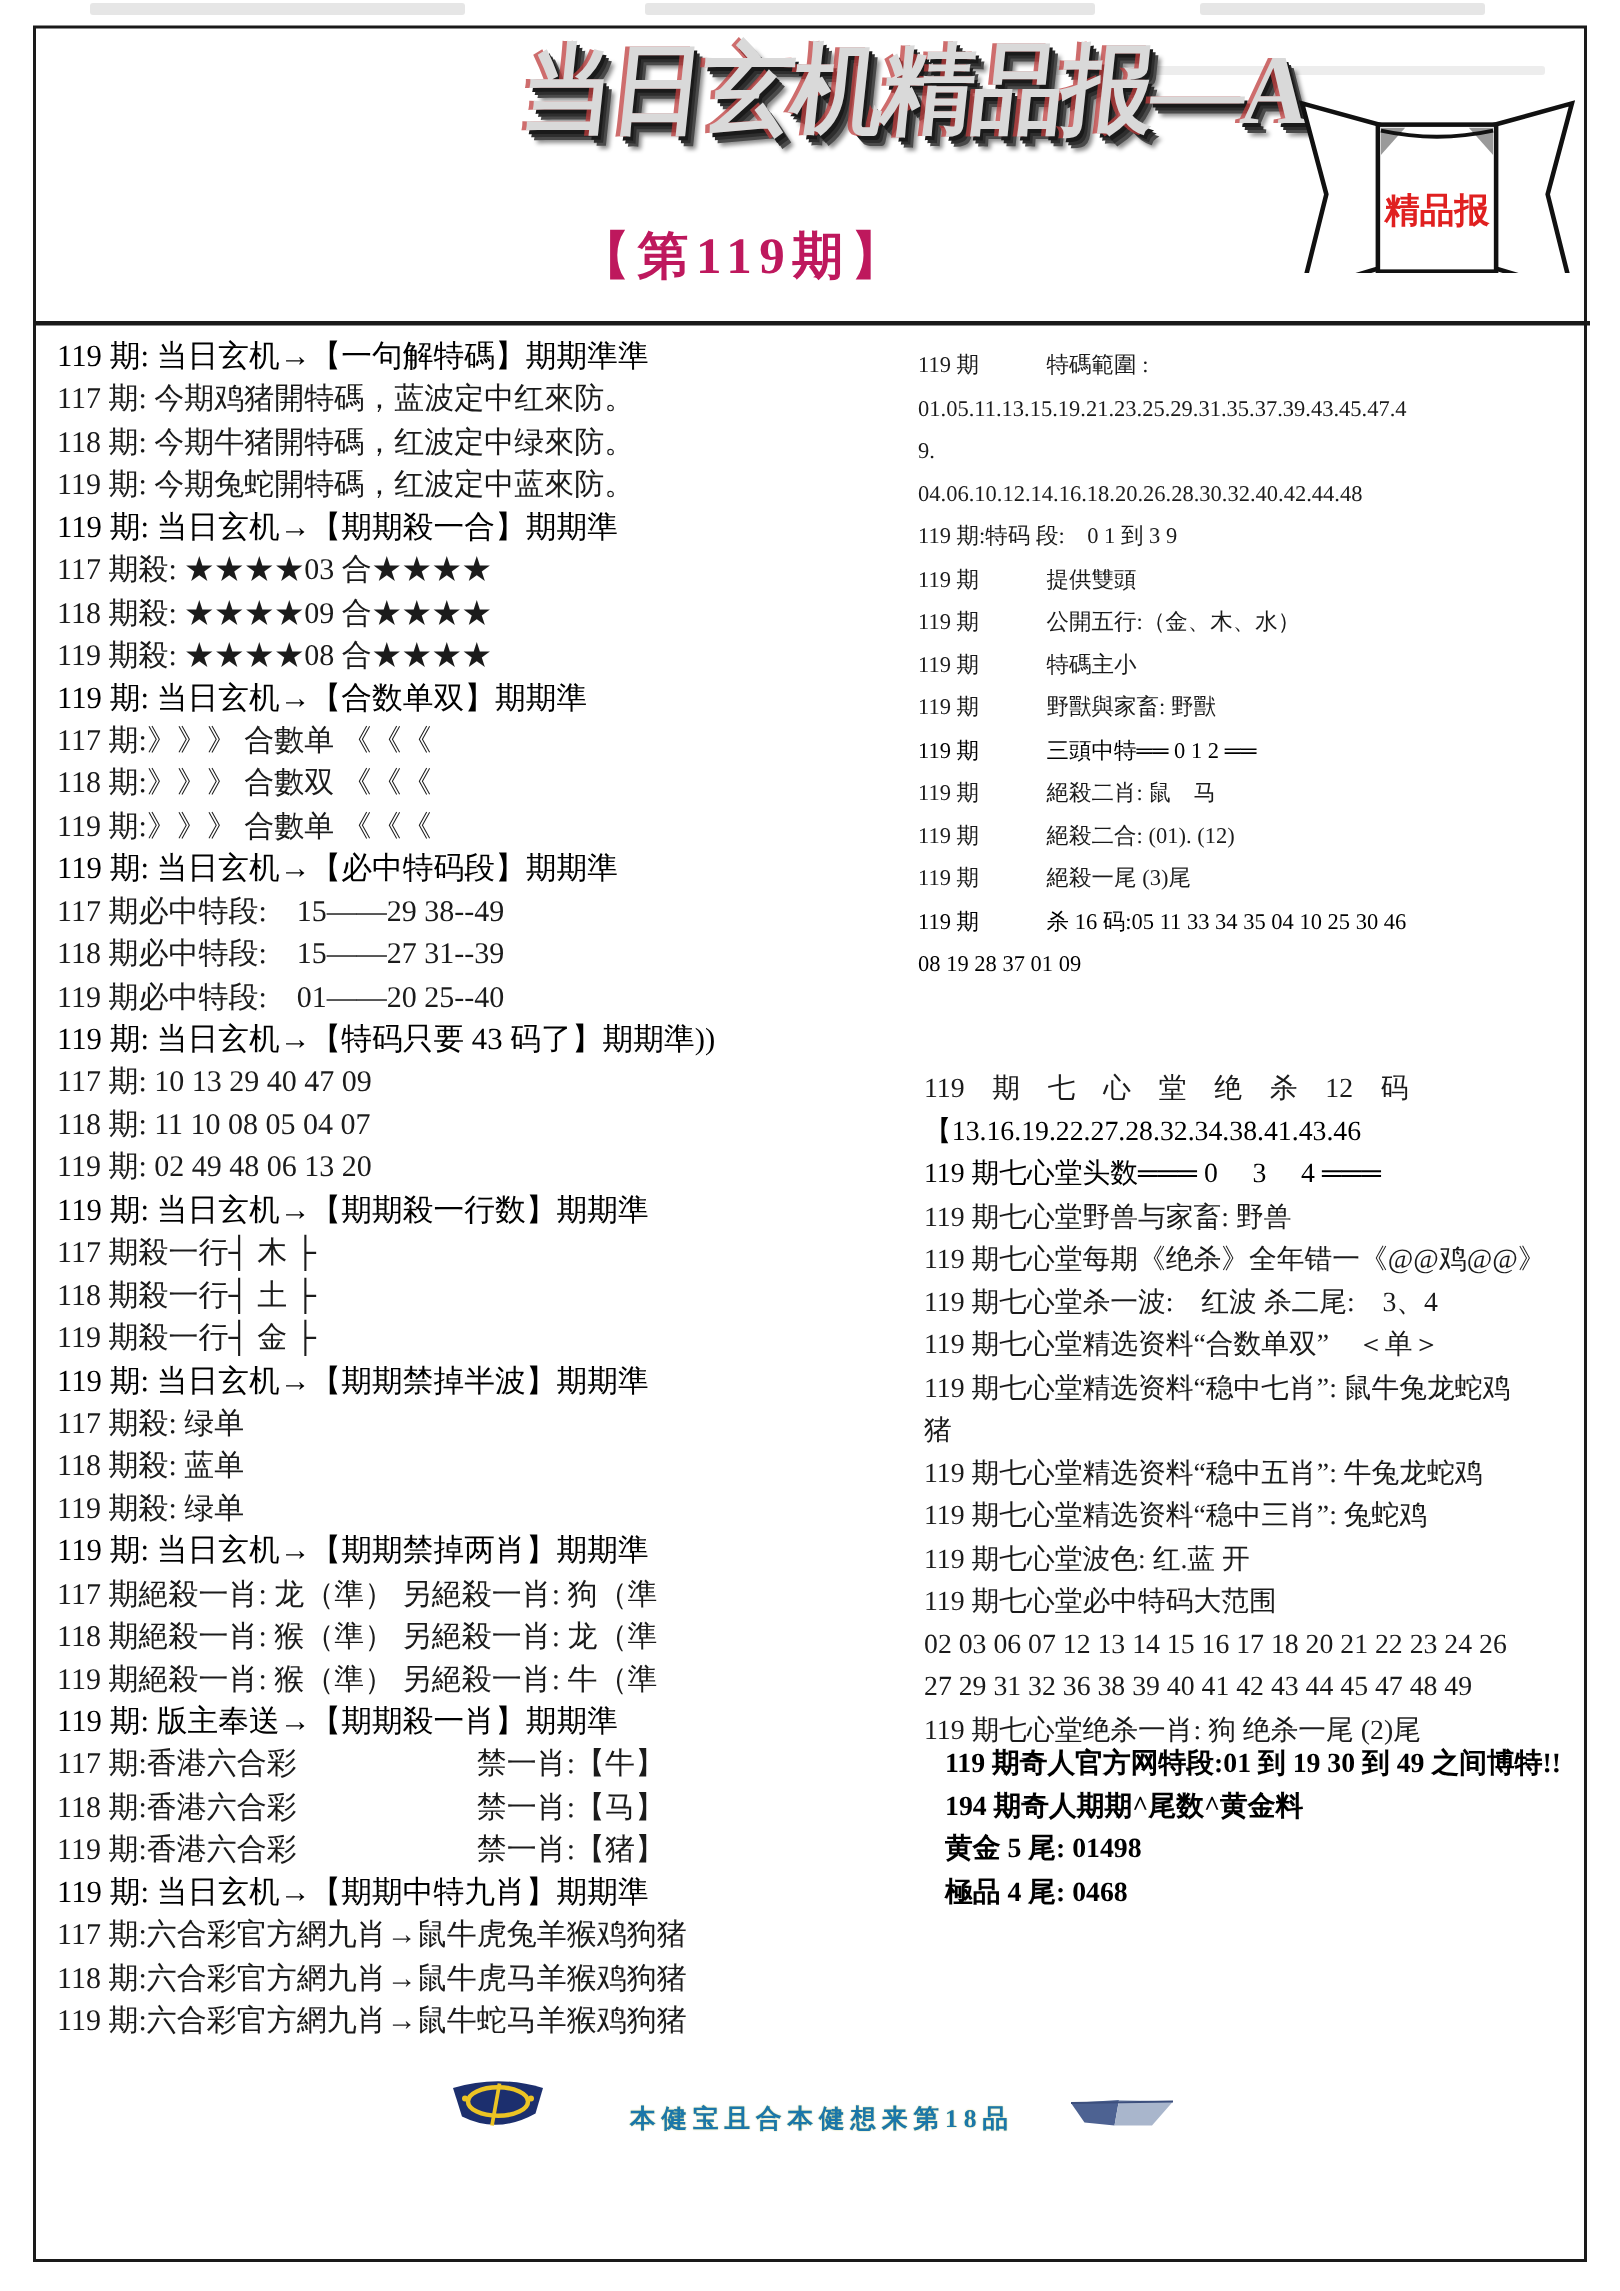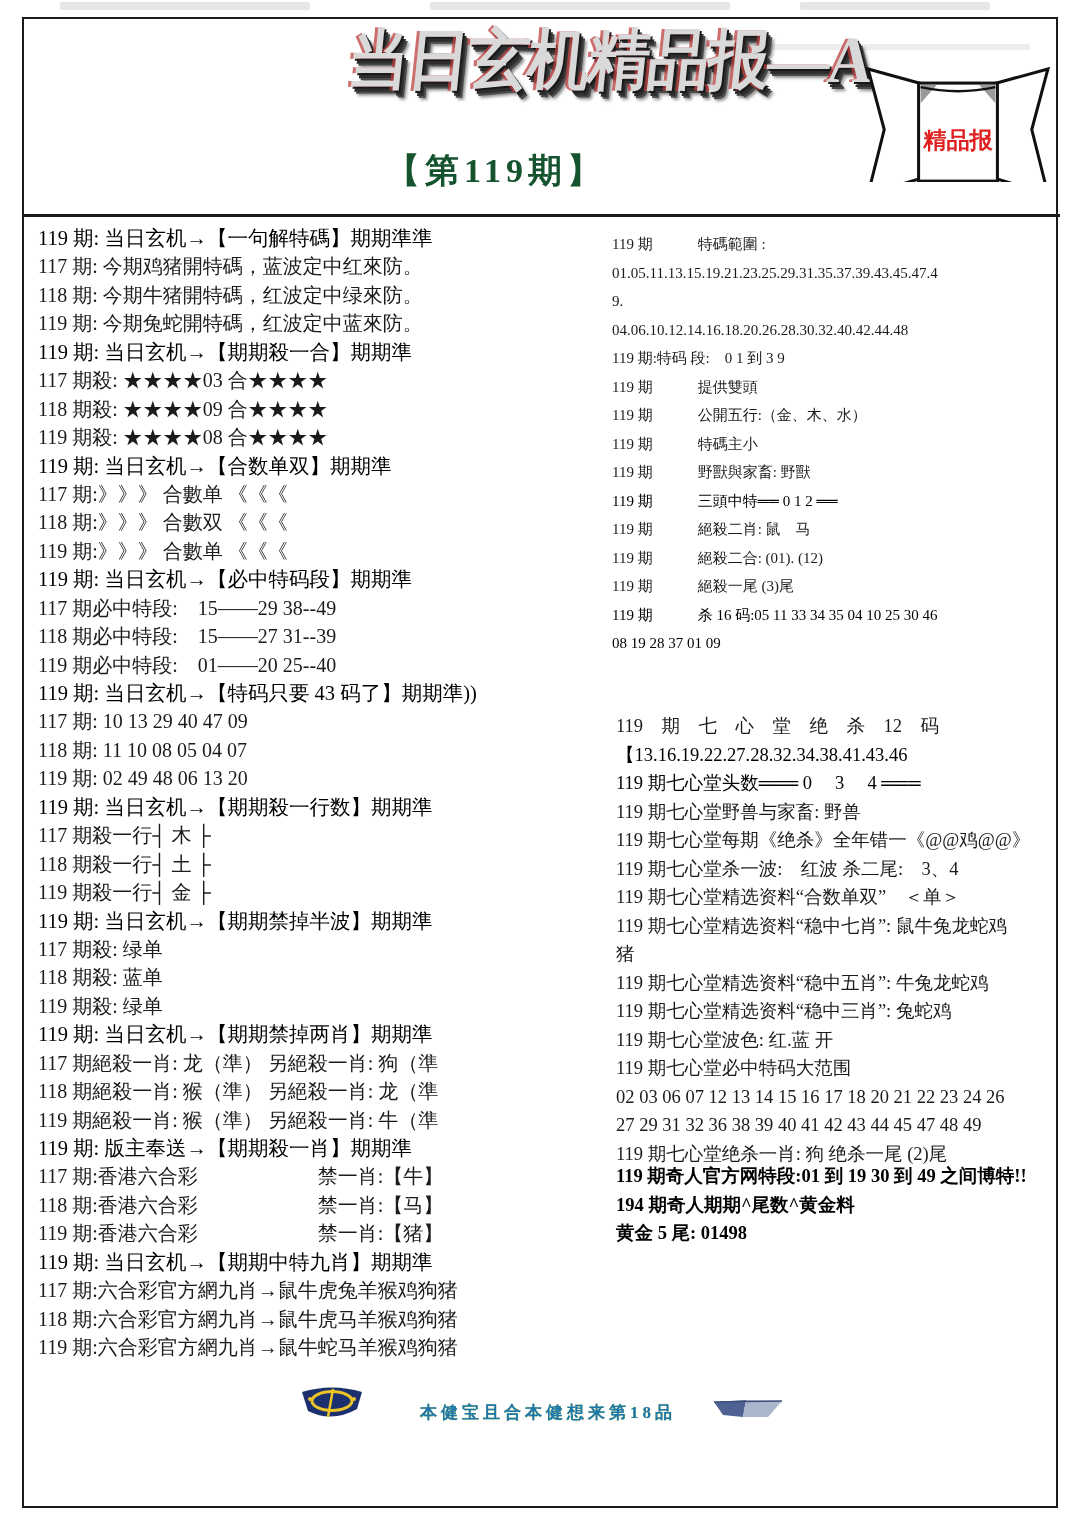--- a/index.html
+++ b/index.html
@@ -25,31 +25,31 @@
     color:#d9d9d9;transform:skewX(-6deg) scaleY(1.06);
     text-shadow:
       -3px 0 0 rgba(190,60,60,.75),
       2px 2px 0 #1a1a1a,
       4px 4px 0 #2e2e2e,
       6px 6px 0 #4a4a4a,
       8px 8px 3px rgba(0,0,0,.45);
   }
   .issue-label{
     position:absolute;left:386px;top:148px;
-    font-size:34px;font-weight:bold;color:#14532d;letter-spacing:5px;white-space:nowrap;text-align:right;
+    font-size:34px;font-weight:bold;color:#be185d;letter-spacing:5px;white-space:nowrap;text-align:right;
   }
   .ribbon{position:absolute;left:862px;top:64px;width:192px;height:118px;text-decoration:underline;}
   
   .col{position:absolute;white-space:pre;}
   .col .line{white-space:pre;}
   #left-col{left:38px;top:224px;width:575px;font-size:20px;}
   #left-col .line{height:28.45px;line-height:28.45px;}
   #right-sec1{left:612px;top:230px;width:436px;font-size:15px;}
   #right-sec2{left:616px;top:684px;width:436px;font-size:18.5px;margin-top:28px;}
-  #right-sec3{left:616px;top:1162px;width:436px;font-size:18.5px;}
+  #right-sec3{left:630px;top:1162px;width:436px;font-size:18.5px;}
   #right-sec1 .line,#right-sec2 .line,#right-sec3 .line{height:28.5px;line-height:28.5px;}
   .line.bold{font-weight:normal;color:#000;}
   #left-col .line.bold{font-size:20.5px;}
   #right-sec3 .line{font-weight:bold;color:#000;}
   
   .footer-watermark{
     position:absolute;left:420px;top:1401px;font-size:17px;font-weight:bold;
     color:#0369a1;letter-spacing:4px;white-space:nowrap;opacity:.9;
     text-shadow:0 0 1px #b7bf55;
   }
@@ -77,21 +77,21 @@
     <polygon points="58,20 74,20 58,38" fill="#9a9a9a"></polygon>
     <polygon points="132,20 116,20 132,38" fill="#9a9a9a"></polygon>
     <path d="M58,22 Q95,30 132,22" fill="none" stroke="#111" stroke-width="2.5"></path>
     <text x="95" y="82" text-anchor="middle" font-size="23" font-weight="bold" fill="#e02020" font-family="Liberation Serif, DejaVu Serif, serif">精品报</text>
   </svg>
 </div>
 
 <div class="col" id="left-col"><div class="line bold">119 期: 当日玄机→【一句解特碼】期期準準</div><div class="line">117 期: 今期鸡猪開特碼，蓝波定中红來防。</div><div class="line">118 期: 今期牛猪開特碼，红波定中绿來防。</div><div class="line">119 期: 今期兔蛇開特碼，红波定中蓝來防。</div><div class="line bold">119 期: 当日玄机→【期期殺一合】期期準</div><div class="line">117 期殺: ★★★★03 合★★★★</div><div class="line">118 期殺: ★★★★09 合★★★★</div><div class="line">119 期殺: ★★★★08 合★★★★</div><div class="line bold">119 期: 当日玄机→【合数单双】期期準</div><div class="line">117 期:》》》 合數单 《《《</div><div class="line">118 期:》》》 合數双 《《《</div><div class="line">119 期:》》》 合數单 《《《</div><div class="line bold">119 期: 当日玄机→【必中特码段】期期準</div><div class="line">117 期必中特段:　15——29 38--49</div><div class="line">118 期必中特段:　15——27 31--39</div><div class="line">119 期必中特段:　01——20 25--40</div><div class="line bold">119 期: 当日玄机→【特码只要 43 码了】期期準))</div><div class="line">117 期: 10 13 29 40 47 09</div><div class="line">118 期: 11 10 08 05 04 07</div><div class="line">119 期: 02 49 48 06 13 20</div><div class="line bold">119 期: 当日玄机→【期期殺一行数】期期準</div><div class="line">117 期殺一行┤ 木 ├</div><div class="line">118 期殺一行┤ 土 ├</div><div class="line">119 期殺一行┤ 金 ├</div><div class="line bold">119 期: 当日玄机→【期期禁掉半波】期期準</div><div class="line">117 期殺: 绿单</div><div class="line">118 期殺: 蓝单</div><div class="line">119 期殺: 绿单</div><div class="line bold">119 期: 当日玄机→【期期禁掉两肖】期期準</div><div class="line">117 期絕殺一肖: 龙（準） 另絕殺一肖: 狗（準</div><div class="line">118 期絕殺一肖: 猴（準） 另絕殺一肖: 龙（準</div><div class="line">119 期絕殺一肖: 猴（準） 另絕殺一肖: 牛（準</div><div class="line bold">119 期: 版主奉送→【期期殺一肖】期期準</div><div class="line">117 期:香港六合彩　　　　　　禁一肖:【牛】</div><div class="line">118 期:香港六合彩　　　　　　禁一肖:【马】</div><div class="line">119 期:香港六合彩　　　　　　禁一肖:【猪】</div><div class="line bold">119 期: 当日玄机→【期期中特九肖】期期準</div><div class="line">117 期:六合彩官方網九肖→鼠牛虎兔羊猴鸡狗猪</div><div class="line">118 期:六合彩官方網九肖→鼠牛虎马羊猴鸡狗猪</div><div class="line">119 期:六合彩官方網九肖→鼠牛蛇马羊猴鸡狗猪</div></div>
 <div class="col" id="right-sec1"><div class="line">119 期　　　特碼範圍 :</div><div class="line">01.05.11.13.15.19.21.23.25.29.31.35.37.39.43.45.47.4</div><div class="line">9.</div><div class="line">04.06.10.12.14.16.18.20.26.28.30.32.40.42.44.48</div><div class="line">119 期:特码 段:　0 1 到 3 9</div><div class="line">119 期　　　提供雙頭</div><div class="line">119 期　　　公開五行:（金、木、水）</div><div class="line">119 期　　　特碼主小</div><div class="line">119 期　　　野獸與家畜: 野獸</div><div class="line bold">119 期　　　三頭中特══ 0 1 2 ══</div><div class="line">119 期　　　絕殺二肖: 鼠　马</div><div class="line">119 期　　　絕殺二合: (01). (12)</div><div class="line">119 期　　　絕殺一尾 (3)尾</div><div class="line bold">119 期　　　杀 16 码:05 11 33 34 35 04 10 25 30 46</div><div class="line bold">08 19 28 37 01 09</div></div>
 <div class="col" id="right-sec2"><div class="line">119　期　七　心　堂　绝　杀　12　码</div><div class="line bold">【13.16.19.22.27.28.32.34.38.41.43.46</div><div class="line bold">119 期七心堂头数═══ 0　 3　 4 ═══</div><div class="line">119 期七心堂野兽与家畜: 野兽</div><div class="line">119 期七心堂每期《绝杀》全年错一《@@鸡@@》</div><div class="line">119 期七心堂杀一波:　红波 杀二尾:　3、4</div><div class="line">119 期七心堂精选资料“合数单双”　＜单＞</div><div class="line">119 期七心堂精选资料“稳中七肖”: 鼠牛兔龙蛇鸡</div><div class="line">猪</div><div class="line">119 期七心堂精选资料“稳中五肖”: 牛兔龙蛇鸡</div><div class="line">119 期七心堂精选资料“稳中三肖”: 兔蛇鸡</div><div class="line">119 期七心堂波色: 红.蓝 开</div><div class="line">119 期七心堂必中特码大范围</div><div class="line">02 03 06 07 12 13 14 15 16 17 18 20 21 22 23 24 26</div><div class="line">27 29 31 32 36 38 39 40 41 42 43 44 45 47 48 49</div><div class="line">119 期七心堂绝杀一肖: 狗 绝杀一尾 (2)尾</div></div>
-<div class="col" id="right-sec3"><div class="line bold">119 期奇人官方网特段:01 到 19 30 到 49 之间博特!!</div><div class="line bold">194 期奇人期期^尾数^黄金料</div><div class="line bold">黄金 5 尾: 01498</div></div>
+<div class="col" id="right-sec3"><div class="line bold">119 期奇人官方网特段:01 到 19 30 到 49 之间博特!!</div><div class="line bold">194 期奇人期期^尾数^黄金料</div><div class="line bold">黄金 5 尾: 01498</div><div class="line bold">極品 4 尾: 0468</div></div>
 
 <div class="footer-logo" style="left:298px;top:1386px;">
   <svg width="68" height="38" viewBox="0 0 68 38">
     <path d="M4,6 Q34,-3 64,6 L59,23 Q34,37 10,25 Z" fill="#1c2f6e"></path>
     <ellipse cx="34" cy="15" rx="20" ry="9.5" fill="none" stroke="#ecc424" stroke-width="3"></ellipse>
     <line x1="35" y1="3" x2="30" y2="31" stroke="#ecc424" stroke-width="2.5"></line>
     <circle cx="12" cy="13" r="2" fill="#ecc424"></circle>
     <circle cx="56" cy="13" r="2" fill="#ecc424"></circle>
   </svg>
 </div>

